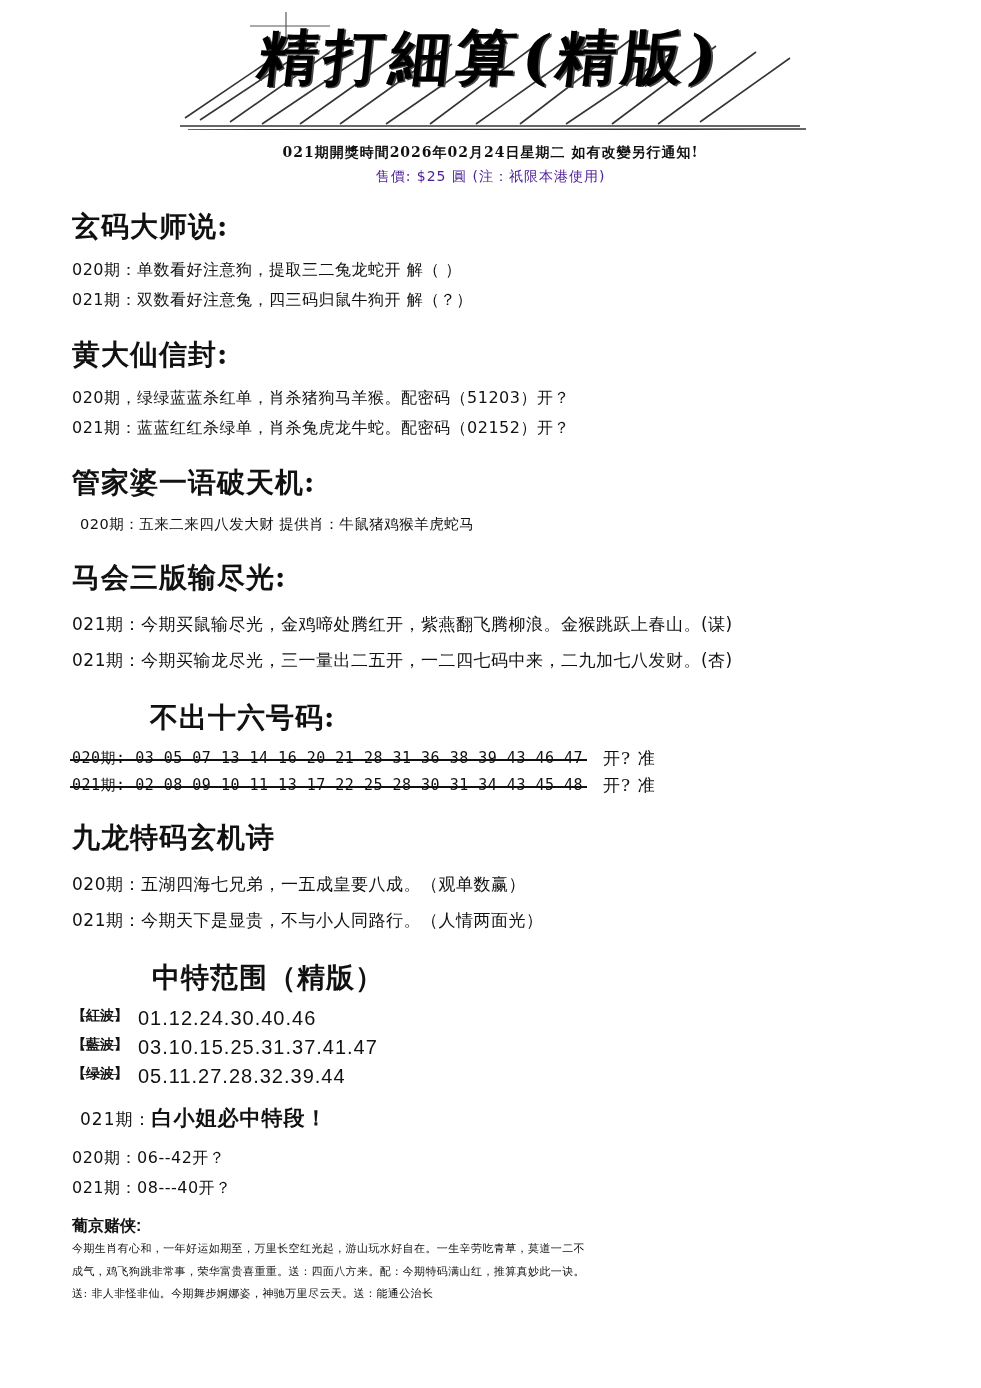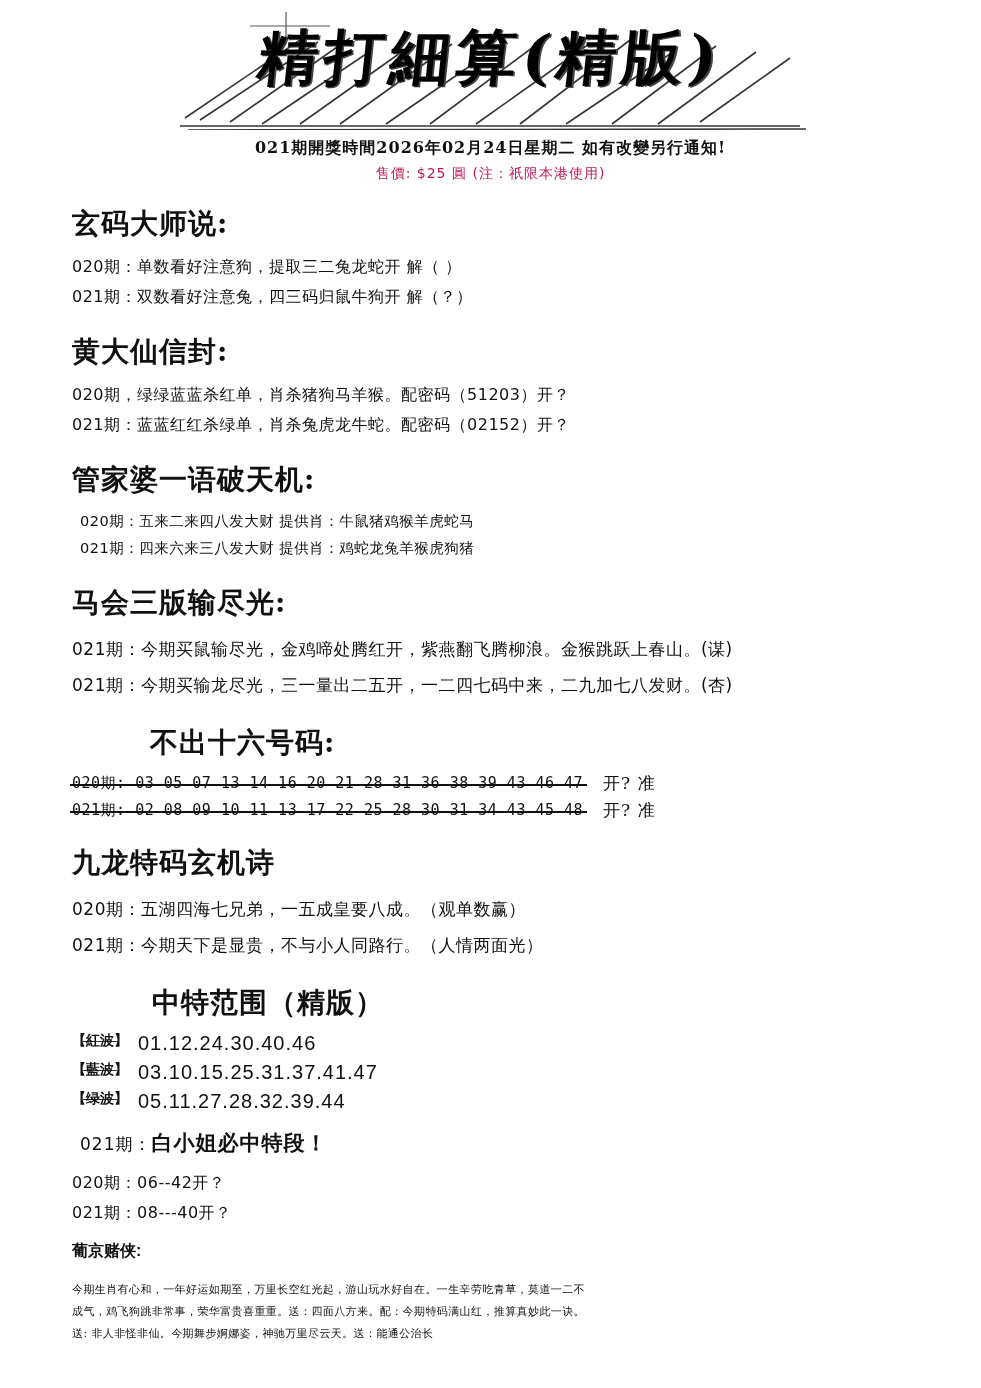--- a/index.html
+++ b/index.html
@@ -31,30 +31,31 @@
     transform:skewX(-6deg);
     text-shadow:2px 1px 0 #444;
   }
   .masthead-strokes{
     position:absolute;left:0;top:0;width:981px;height:130px;
     pointer-events:none;
   }
   .sub-line{
     text-align:center;
     font-family:"DejaVu Serif","Liberation Serif",serif;
-    font-size:16px;
+    font-size:14px;
     font-weight:bold;
     color:#111;
+    margin-top:6px;
     letter-spacing:1px;
   }
   .price-line{
     text-align:center;
     font-size:14px;
     margin-top:6px;
-    color:#be185d;
+    color:#4c1d95;
     letter-spacing:1px;
   }
 
   
   .hdr-row{
     display:flex;
     align-items:flex-end;
     justify-content:space-between;
     margin:16px 78px 0 140px;
   }
@@ -146,21 +147,21 @@
   }
   .line-strong .pfx{font-size:17px;font-weight:normal;font-family:"DejaVu Sans",sans-serif;}
 
   .para{
     font-size:11px;
     line-height:1.85;
     letter-spacing:0.4px;
     margin:2px 0;
   }
   .para-title{
-    font-size:16px;font-weight:bold;margin-top:14px;margin-bottom:18px;
+    font-size:16px;font-weight:bold;margin-top:14px;margin-bottom:2px;
     font-family:Liberation Sans, sans-serif;
   }
 </style>
 </head>
 <body>
 
 <div class="page">
 
   <div class="masthead">
     <svg class="masthead-strokes" viewBox="0 0 981 130" preserveAspectRatio="none">
@@ -199,21 +200,20 @@
     <div class="sec-title">玄码大师说:</div>
     <div class="line">020期：单数看好注意狗，提取三二兔龙蛇开 解（   ）</div>
     <div class="line">021期：双数看好注意兔，四三码归鼠牛狗开 解（？）</div>
 
     <div class="sec-title">黄大仙信封:</div>
     <div class="line">020期，绿绿蓝蓝杀红单，肖杀猪狗马羊猴。配密码（51203）开？</div>
     <div class="line">021期：蓝蓝红红杀绿单，肖杀兔虎龙牛蛇。配密码（02152）开？</div>
 
     <div class="sec-title">管家婆一语破天机:</div>
     <div class="line sm indent">020期：五来二来四八发大财  提供肖：牛鼠猪鸡猴羊虎蛇马</div>
-    <div class="line sm indent">021期：四来六来三八发大财  提供肖：鸡蛇龙兔羊猴虎狗猪</div>
 
     <div class="sec-title">马会三版输尽光:</div>
     <div class="line big">021期：今期买鼠输尽光，金鸡啼处腾红开，紫燕翻飞腾柳浪。金猴跳跃上春山。(谋)</div>
     <div class="line big">021期：今期买输龙尽光，三一量出二五开，一二四七码中来，二九加七八发财。(杏)</div>
 
     <div class="sec-title indent">不出十六号码:</div>
     <div class="strike-row">
       <span class="strike-text">020期: 03 05 07 13 14 16 20 21 28 31 36 38 39 43 46 47</span>
       <span class="strike-tail">开? 准</span>
     </div>

